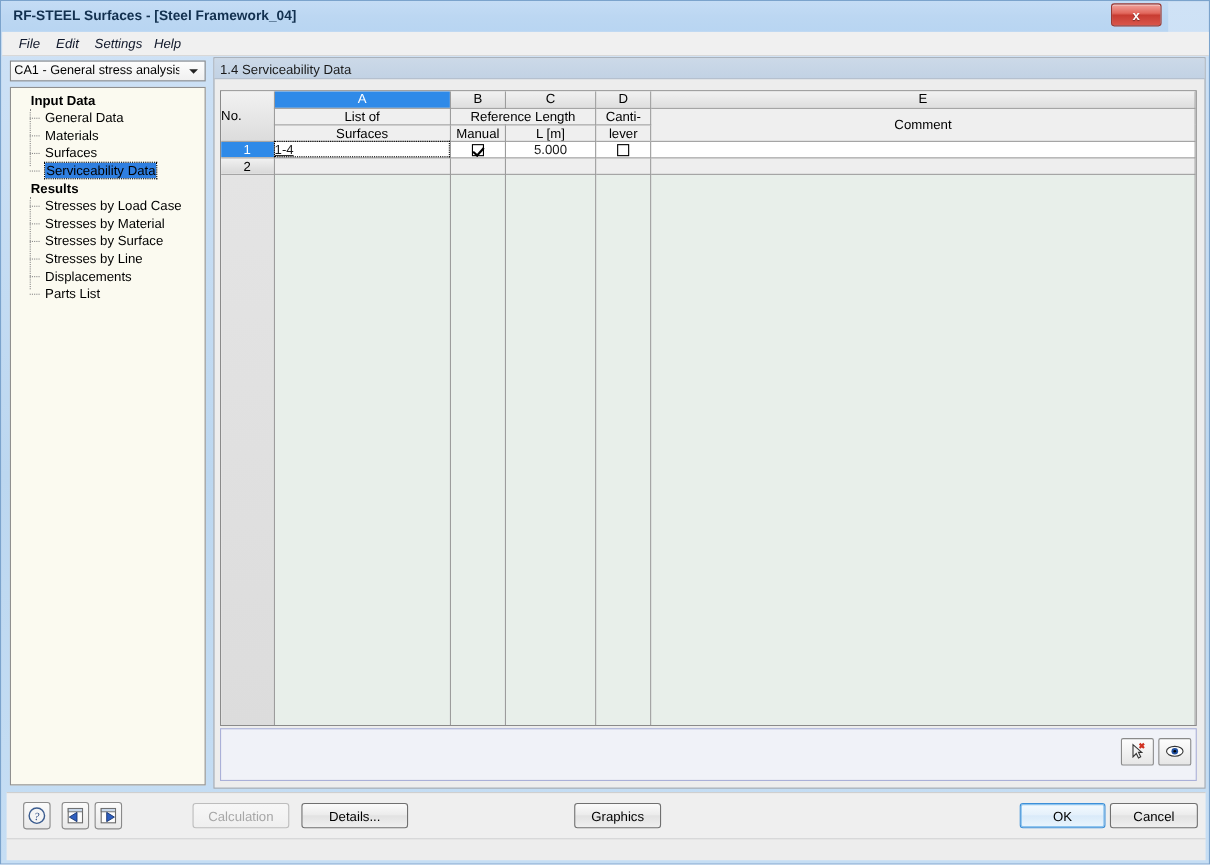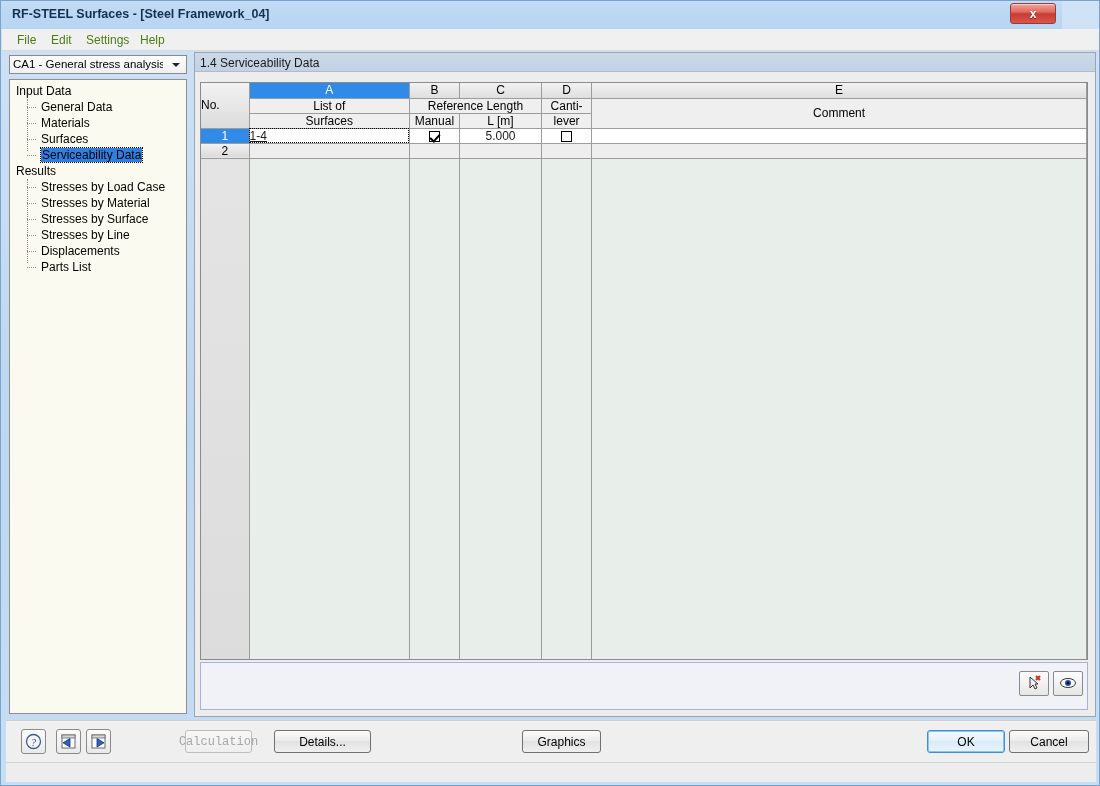--- a/index.html
+++ b/index.html
@@ -47,22 +47,23 @@
 
   
   .menubar {
     position: absolute; left: 1px; top: 28px; width: 1098px; height: 22px;
     background: #f0f0f0;
     border-bottom: 1px solid #d8d8d8;
   }
   .menu-item {
     position: absolute; top: 3px; height: 17px;
     padding: 1px 7px 0 7px;
-    font-size: 12px; color: #4d7c0f; cursor: default;
+    font-size: 12px; color: #0f172a; cursor: default;
     white-space: nowrap;
+    font-style: italic;
   }
 
   
   .client {
     position: absolute; left: 5px; top: 51px; width: 1090px; height: 665px;
   }
 
   
   .left-panel {
     position: absolute; left: 0px; top: 0px; width: 185px; height: 665px;
@@ -91,21 +92,21 @@
   .tree {
     position: absolute; left: 3px; top: 27px; width: 178px; height: 635px;
     background: #fbfaf0;
     border: 1px solid #8f8f8f;
     overflow: hidden;
   }
   .tree-node {
     position: relative; height: 16px; line-height: 16px;
     font-size: 12px; color: #000; white-space: nowrap; cursor: default;
   }
-  .tree-root { padding-left: 6px; }
+  .tree-root { padding-left: 18px; font-weight: bold; }
   .tree-child { padding-left: 31px; }
   .tree-child:before {
     content: "";
     position: absolute; left: 17px; top: 8px; width: 9px;
     border-top: 1px dotted #8a8a8a;
   }
   .tree-vline {
     position: absolute; left: 17px; width: 0;
     border-left: 1px dotted #8a8a8a;
   }
@@ -471,21 +472,21 @@
     </div>
 
     <div class="sq-btn" style="left:80px;">
       <svg width="19" height="19" viewBox="0 0 19 19">
         <rect x="3" y="3" width="13" height="13" fill="#fdfdfd" stroke="#6b6b6b" stroke-width="1"></rect>
         <rect x="3" y="3" width="13" height="3" fill="#c9d8ea" stroke="#6b6b6b" stroke-width="0.8"></rect>
         <polygon points="8,6.5 8,15 15,10.8" fill="#2f5fc0" stroke="#17336b" stroke-width="0.8"></polygon>
       </svg>
     </div>
 
-    <div class="btn disabled" style="left:179px; width:67px;font-family:Liberation Mono, monospace;">Calculation</div>
+    <div class="btn disabled" style="left:169px; width:88px;">Calculation</div>
     <div class="btn" style="left:268px; width:97px;">Details...</div>
     <div class="btn" style="left:516px; width:79px;">Graphics</div>
     <div class="btn default" style="left:921px; width:78px;">OK</div>
     <div class="btn" style="left:1003px; width:80px;">Cancel</div>
   </div>
 
   <div class="statusbar"></div>
 
 </div>
 

